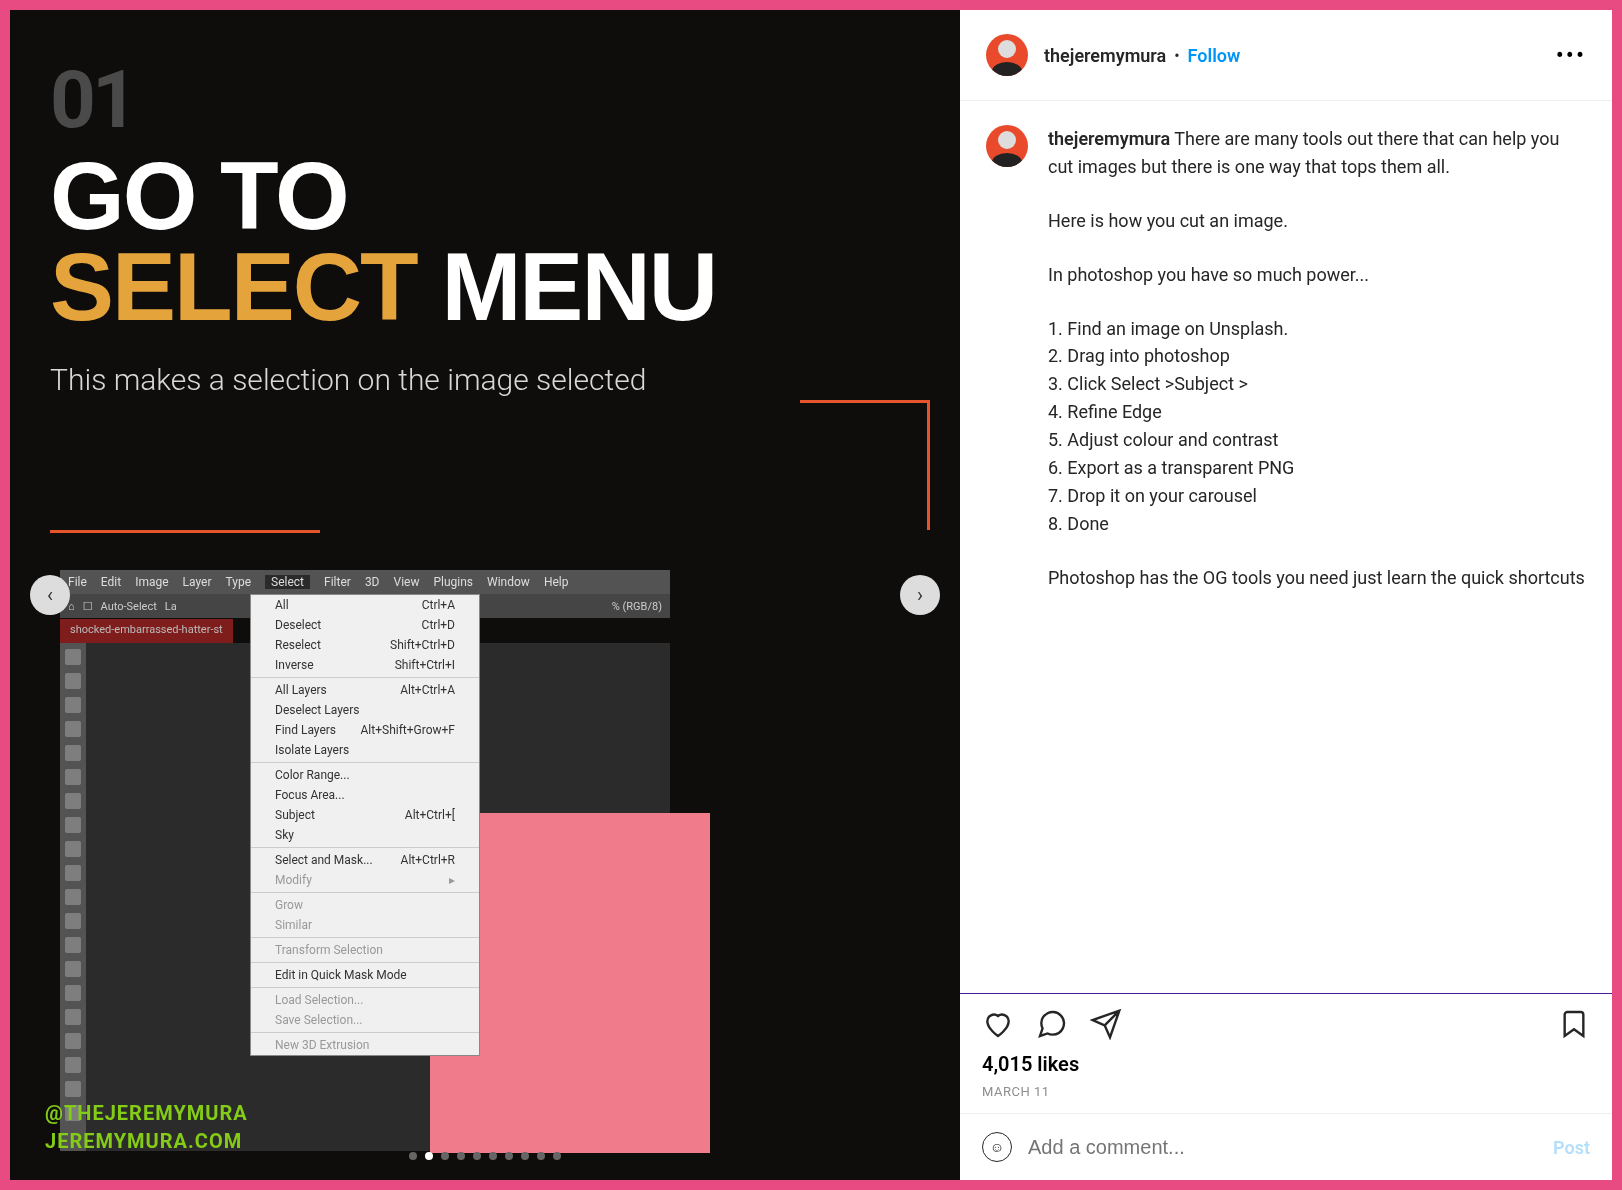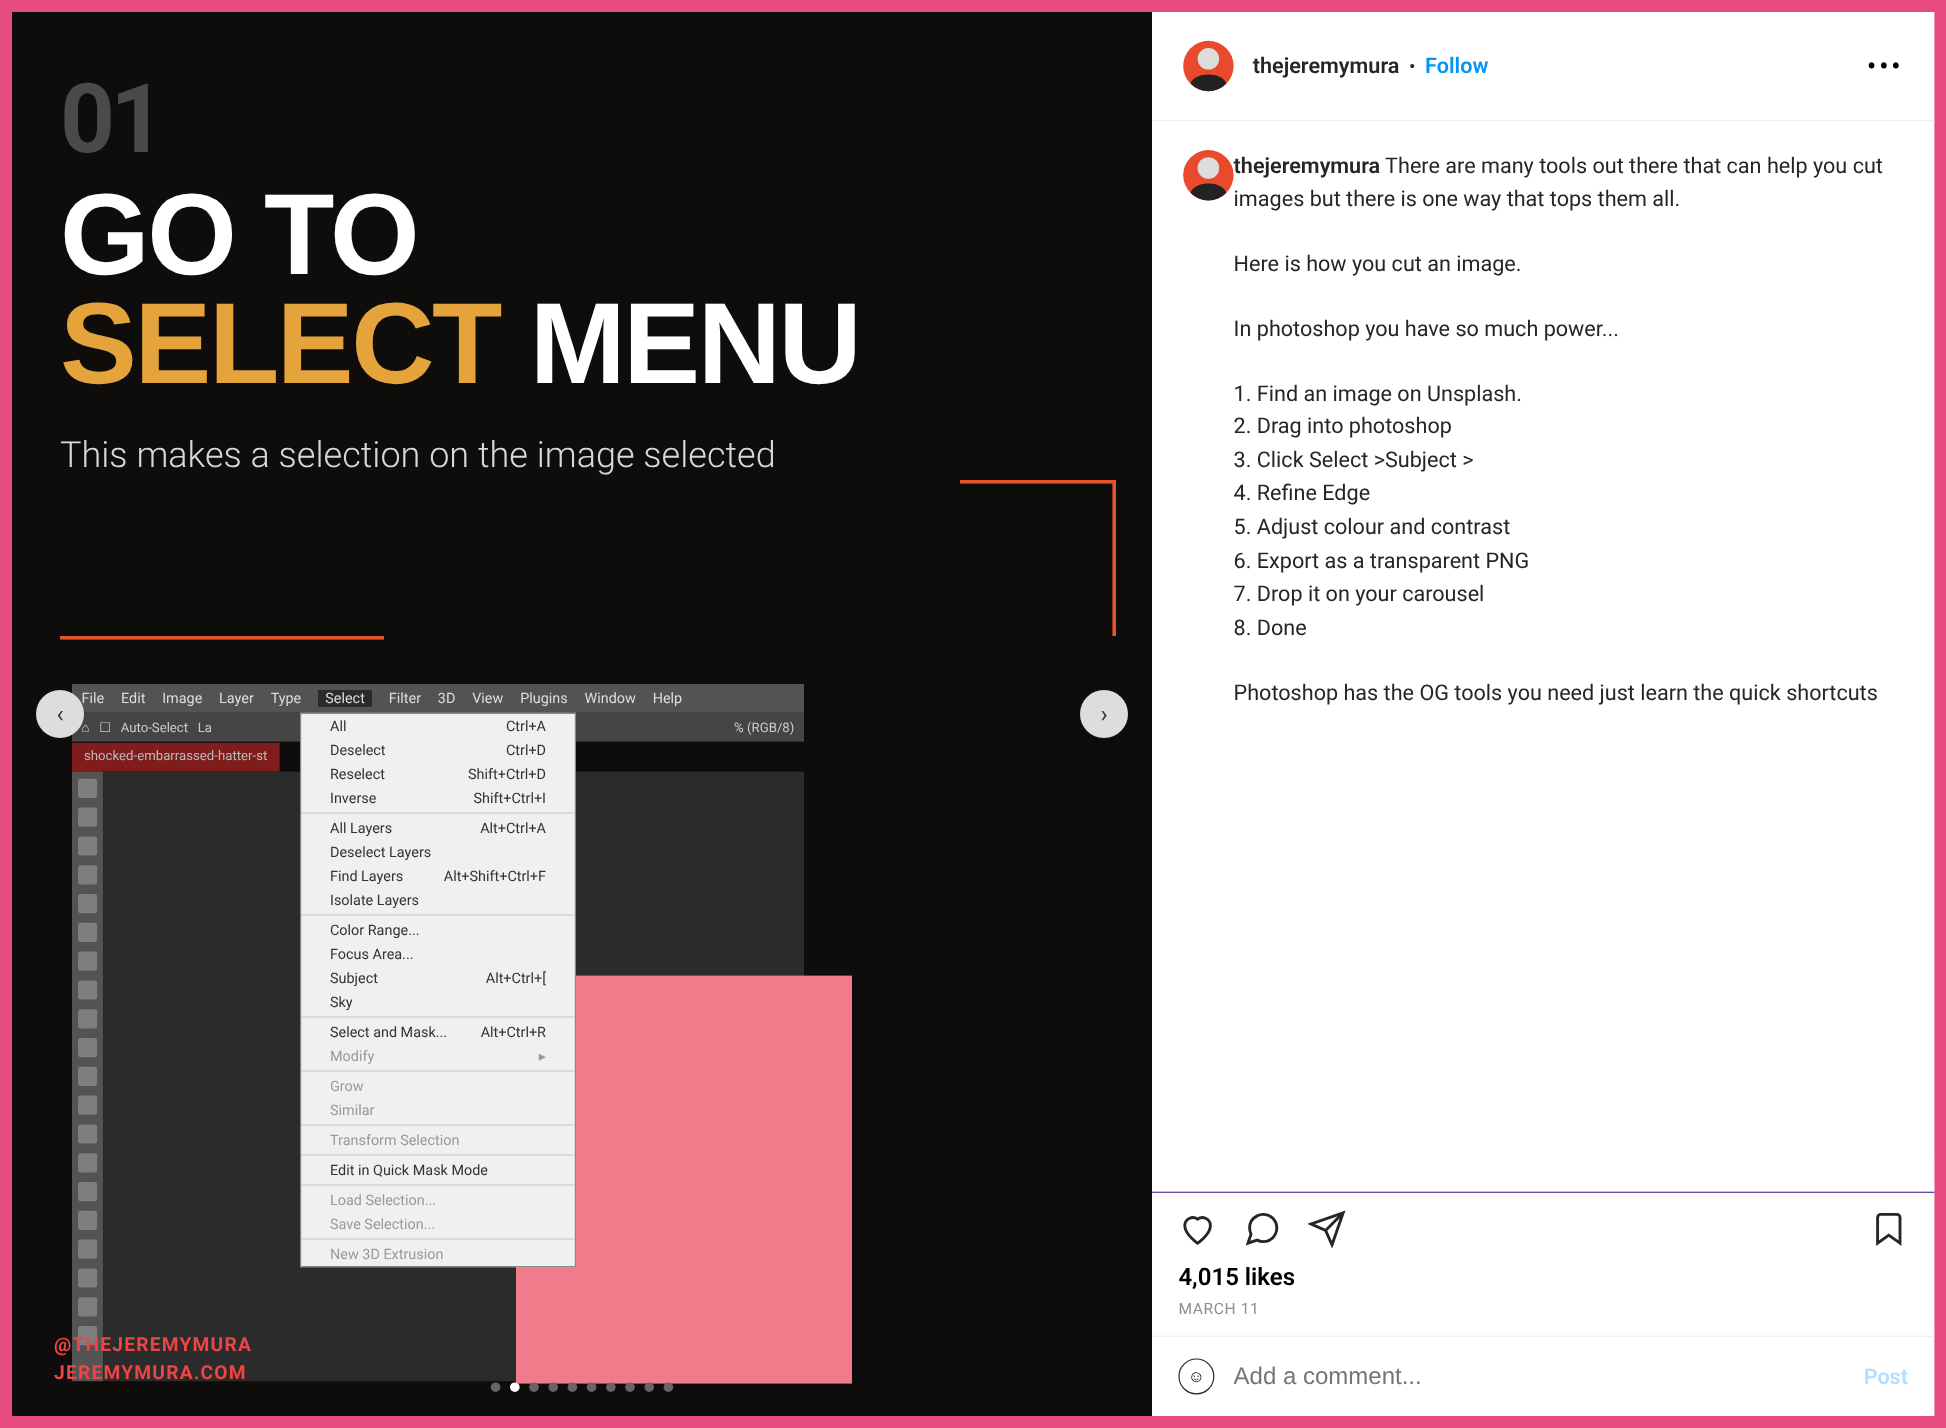--- a/index.html
+++ b/index.html
@@ -25,38 +25,38 @@
 .ps-tab{background:#7f1d1d;height:24px;color:#bbb;font-size:11px;padding:4px 10px;display:inline-block}
 .ps-body{display:flex;height:calc(100% - 72px)}
 .ps-tools{width:26px;background:#535353;display:flex;flex-direction:column;align-items:center;gap:8px;padding-top:6px}
 .ps-tools i{width:16px;height:16px;background:#aaa;opacity:.5;border-radius:2px}
 .ps-canvas{flex:1;background:#2b2b2b;position:relative}
 .ps-pink{position:absolute;right:-40px;top:170px;width:280px;height:340px;background:#f07b8b}
 .ps-menu{position:absolute;top:24px;left:190px;width:230px;background:#f0f0f0;border:1px solid #888;font-size:12px;color:#333}
 .ps-menu .mi{padding:3px 24px;display:flex;justify-content:space-between}
 .ps-menu .sep{border-top:1px solid #ccc;margin:2px 0}
 .ps-menu .dis{color:#999}
-.slide-foot{position:absolute;bottom:25px;left:35px;color:#ef4444;font-size:16px;font-weight:700;letter-spacing:1px;line-height:1.4}
+.slide-foot{position:absolute;bottom:25px;left:35px;color:#84cc16;font-size:20px;font-weight:700;letter-spacing:1px;line-height:1.4}
 .dots{position:absolute;bottom:20px;left:50%;transform:translateX(-50%);display:flex;gap:8px}
 .dots i{width:8px;height:8px;border-radius:50%;background:#666}
 .dots i.act{background:#fff}
 .navbtn{position:absolute;top:50%;width:40px;height:40px;border-radius:50%;background:#ddd;color:#333;display:flex;align-items:center;justify-content:center;font-size:20px;cursor:pointer;transform:translateY(-50%)}
 .navbtn.l{left:20px}.navbtn.r{right:20px}
 
 
 .hdr{display:flex;align-items:center;padding:24px 26px;border-bottom:1px solid #efefef}
 .avatar{width:42px;height:42px;border-radius:50%;background:#e84a2b;position:relative;flex-shrink:0;overflow:hidden}
 .avatar::after{content:"";position:absolute;top:6px;left:50%;transform:translateX(-50%);width:18px;height:18px;border-radius:50%;background:#ddd}
 .avatar::before{content:"";position:absolute;bottom:-4px;left:50%;transform:translateX(-50%);width:30px;height:18px;border-radius:50% 50% 0 0;background:#222}
 .uname{font-weight:600;font-size:18px;margin-left:16px;color:#262626}
 .dot{margin:0 8px;color:#262626}
 .follow{color:#0095f6;font-weight:600;font-size:18px;cursor:pointer}
 .more{margin-left:auto;font-size:24px;letter-spacing:2px;cursor:pointer}
 .caption-area{flex:1;overflow:hidden;padding:24px 26px;position:relative}
-.caption-row{display:flex;gap:0}
+.caption-row{display:flex;gap:20px}
 .caption-text{font-size:18px;line-height:1.55;color:#262626}
 .caption-text .u{font-weight:600}
 .caption-text p{margin-bottom:26px}
 .fade{position:absolute;bottom:0;left:0;right:0;height:30px;background:linear-gradient(transparent,#fff)}
 .actions{padding:14px 22px;border-top:1px solid #4c1d95}
 .actrow{display:flex;gap:22px;align-items:center}
 .actrow svg{width:32px;height:32px;cursor:pointer}
 .save{margin-left:auto}
 .likes{font-weight:600;font-size:20px;margin-top:12px}
 .date{color:#8e8e8e;font-size:13px;letter-spacing:.5px;margin-top:8px}
@@ -152,21 +152,21 @@
             <div class="mi">
               <span>All Layers</span>
               <span>Alt+Ctrl+A</span>
             </div>
             <div class="mi">
               <span>Deselect Layers</span>
               <span></span>
             </div>
             <div class="mi">
               <span>Find Layers</span>
-              <span>Alt+Shift+Ctrl+F</span>
+              <span>Alt+Shift+Grow+F</span>
             </div>
             <div class="mi">
               <span>Isolate Layers</span>
               <span></span>
             </div>
             <div class="sep"></div>
             <div class="mi">
               <span>Color Range...</span>
               <span></span>
             </div>

